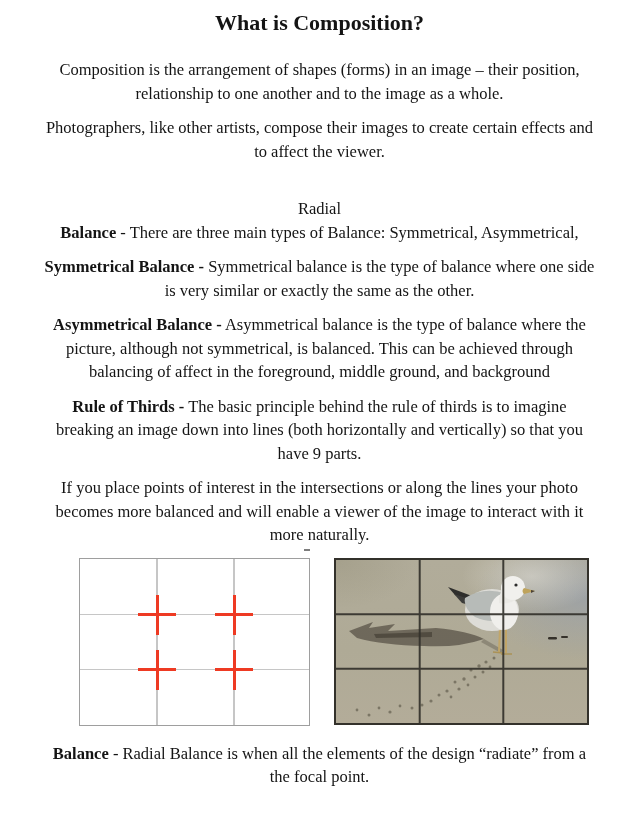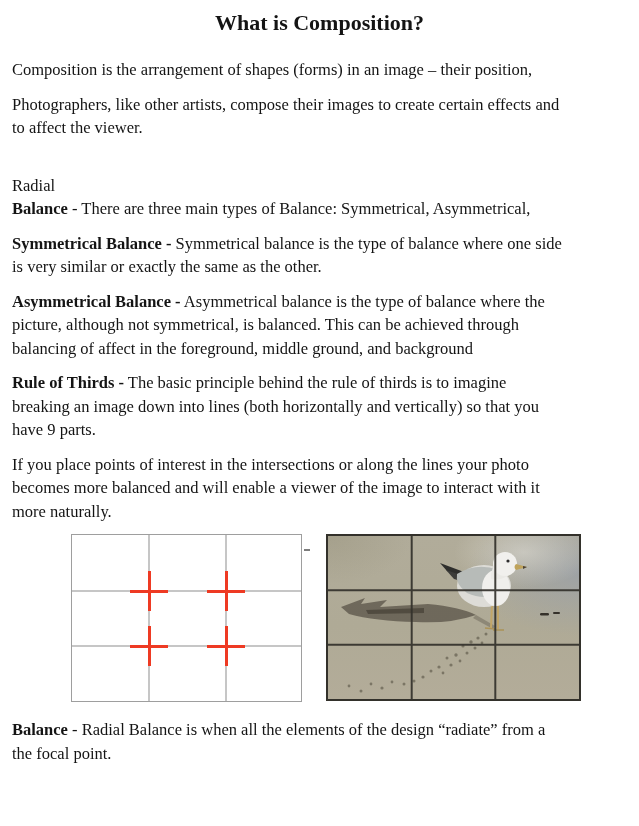--- a/index.html
+++ b/index.html
@@ -4,32 +4,33 @@
 <style>
   html,body{margin:0;padding:0;background:#ffffff;}
   .page{
     position:relative;
     width:639px;height:826px;
     background:#ffffff;
     overflow:hidden;
     font-family:"Liberation Serif", serif;
     color:#141414;
   }
-  .content{padding:0 12px;}
+  .content{padding:0 20px;}
   .doc-title{
     font-size:22px;
     font-weight:bold;
     text-align:center;
     line-height:29px;
     margin:8px 0 21px 0;
   }
   .para{
     font-size:16.5px;
     line-height:23.5px;
     margin:0 0 11px 0;
+    text-align:center;
   }
   .para.space-before{margin-top:34px;}
   .line{white-space:nowrap;}
   .line b{font-weight:bold;}
 
   
   .figures{
     display:flex;
     align-items:flex-start;
     margin:9px 0 16px 59px;
@@ -91,20 +92,21 @@
 <body>
 
 <div class="page" style="--cross-color: #ee3a23; background: rgb(255, 255, 255); color: rgb(20, 20, 20);">
   <div class="content">
 
     <h1 class="doc-title">What is Composition?</h1>
 
     <div>
         <div class="para">
           <div class="line"><span>Composition is the arrangement of shapes (forms) in an image – their position,</span></div>
+          <div class="line"><span>relationship to one another and to the image as a whole.</span></div>
         </div>
         <div class="para">
           <div class="line"><span>Photographers, like other artists, compose their images to create certain effects and</span></div>
           <div class="line"><span>to affect the viewer.</span></div>
         </div>
         <div class="para space-before">
           <div class="line"><span>Radial</span></div>
           <div class="line"><b>Balance</b><span> - There are three main types of Balance: Symmetrical, Asymmetrical,</span></div>
         </div>
         <div class="para">

